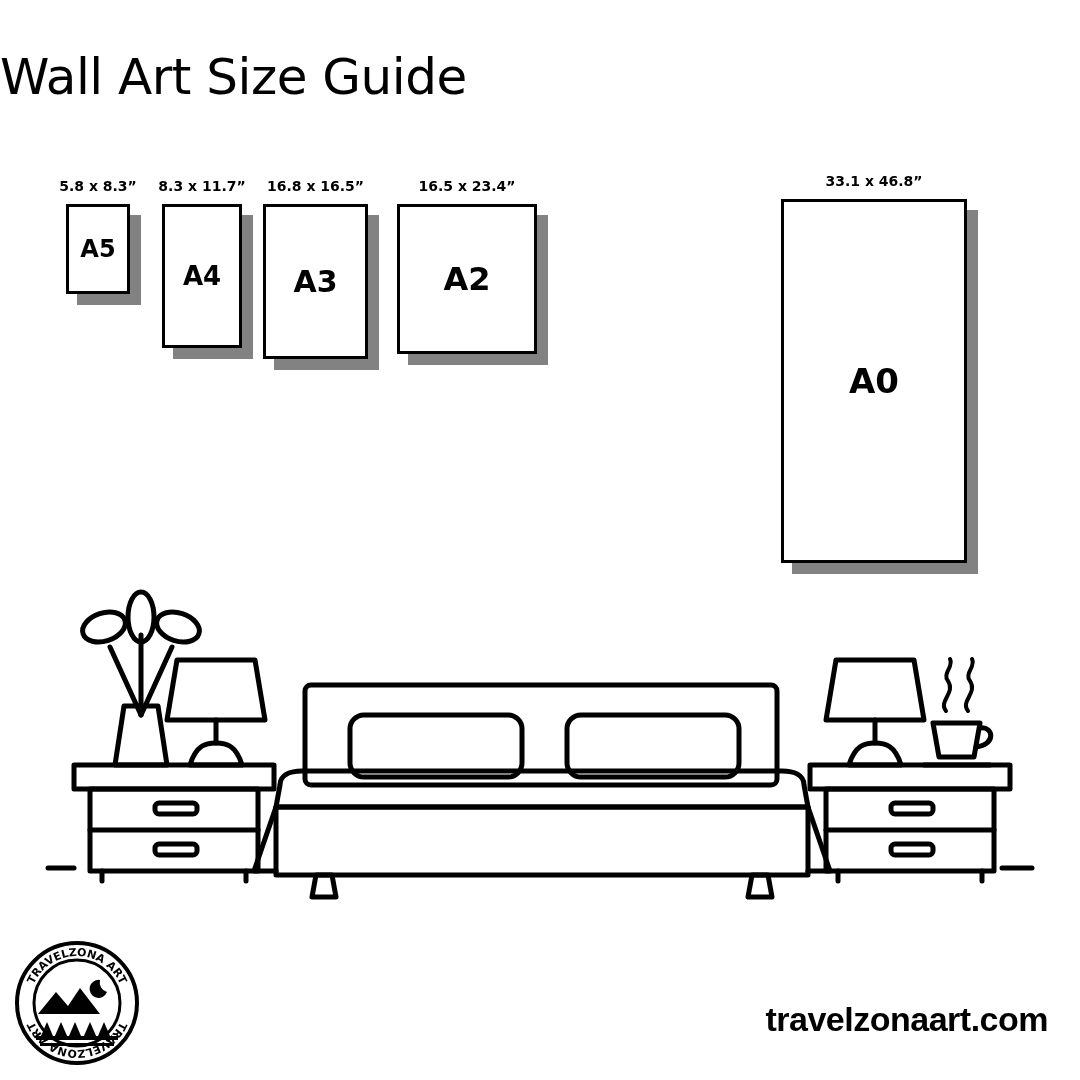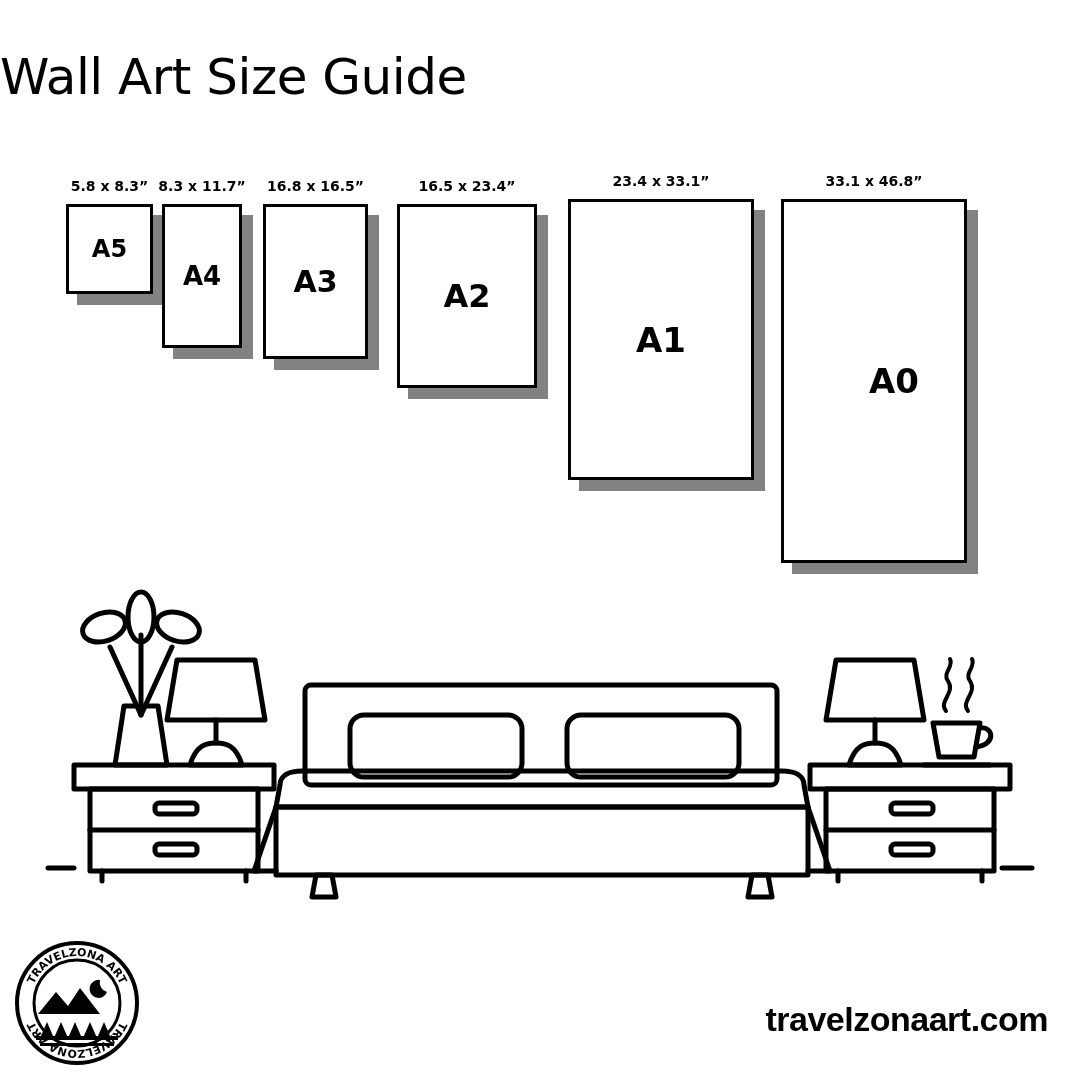--- a/index.html
+++ b/index.html
@@ -106,21 +106,21 @@
     letter-spacing: -0.5px;
   }
 </style>
 </head>
 <body>
 
 <div class="title">Wall Art Size Guide</div>
 
 <div class="frames">
 
-  <div class="frame-group" style="left:66px; top:204px; width:87px; height:90px;text-align:right;">
+  <div class="frame-group" style="left:66px; top:204px; width:64px; height:90px;text-align:right;">
     <div class="frame-label">5.8 x 8.3”</div>
     <div class="frame-shadow"></div>
     <div class="frame-box">
       <div class="frame-name" style="font-size:24px;border-radius:20px;">A5</div>
     </div>
   </div>
 
   <div class="frame-group" style="left:162px; top:204px; width:80px; height:144px;">
     <div class="frame-label">8.3 x 11.7”</div>
     <div class="frame-shadow"></div>
@@ -130,41 +130,34 @@
   </div>
 
   <div class="frame-group" style="left:263px; top:204px; width:105px; height:155px;">
     <div class="frame-label">16.8 x 16.5”</div>
     <div class="frame-shadow"></div>
     <div class="frame-box">
       <div class="frame-name" style="font-size:30px;">A3</div>
     </div>
   </div>
 
-  <div class="frame-group" style="left:397px; top:204px; width:140px; height:184px;">
+  <div class="frame-group" style="left:397px; top:204px; width:140px; height:150px;">
     <div class="frame-label">16.5 x 23.4”</div>
     <div class="frame-shadow"></div>
     <div class="frame-box">
       <div class="frame-name" style="font-size:32px;">A2</div>
     </div>
   </div>
 
-  <div class="frame-group" style="left:568px; top:199px; width:186px; height:281px;">
-    <div class="frame-label">23.4 x 33.1”</div>
-    <div class="frame-shadow"></div>
-    <div class="frame-box">
-      <div class="frame-name" style="font-size:34px;">A1</div>
-    </div>
-  </div>
 
   <div class="frame-group" style="left:781px; top:199px; width:186px; height:364px;">
     <div class="frame-label">33.1 x 46.8”</div>
     <div class="frame-shadow"></div>
     <div class="frame-box">
-      <div class="frame-name" style="font-size:34px;padding-left:20px;">A0</div>
+      <div class="frame-name" style="font-size:34px;">A0</div>
     </div>
   </div>
 </div>
 
 <div class="bedroom">
   <svg viewBox="0 0 1000 330" width="1000" height="330" fill="none" stroke="#000" stroke-width="5" stroke-linejoin="round" stroke-linecap="round">
 
     <line x1="8" y1="293" x2="34" y2="293"></line>
     <line x1="962" y1="293" x2="992" y2="293"></line>
 

